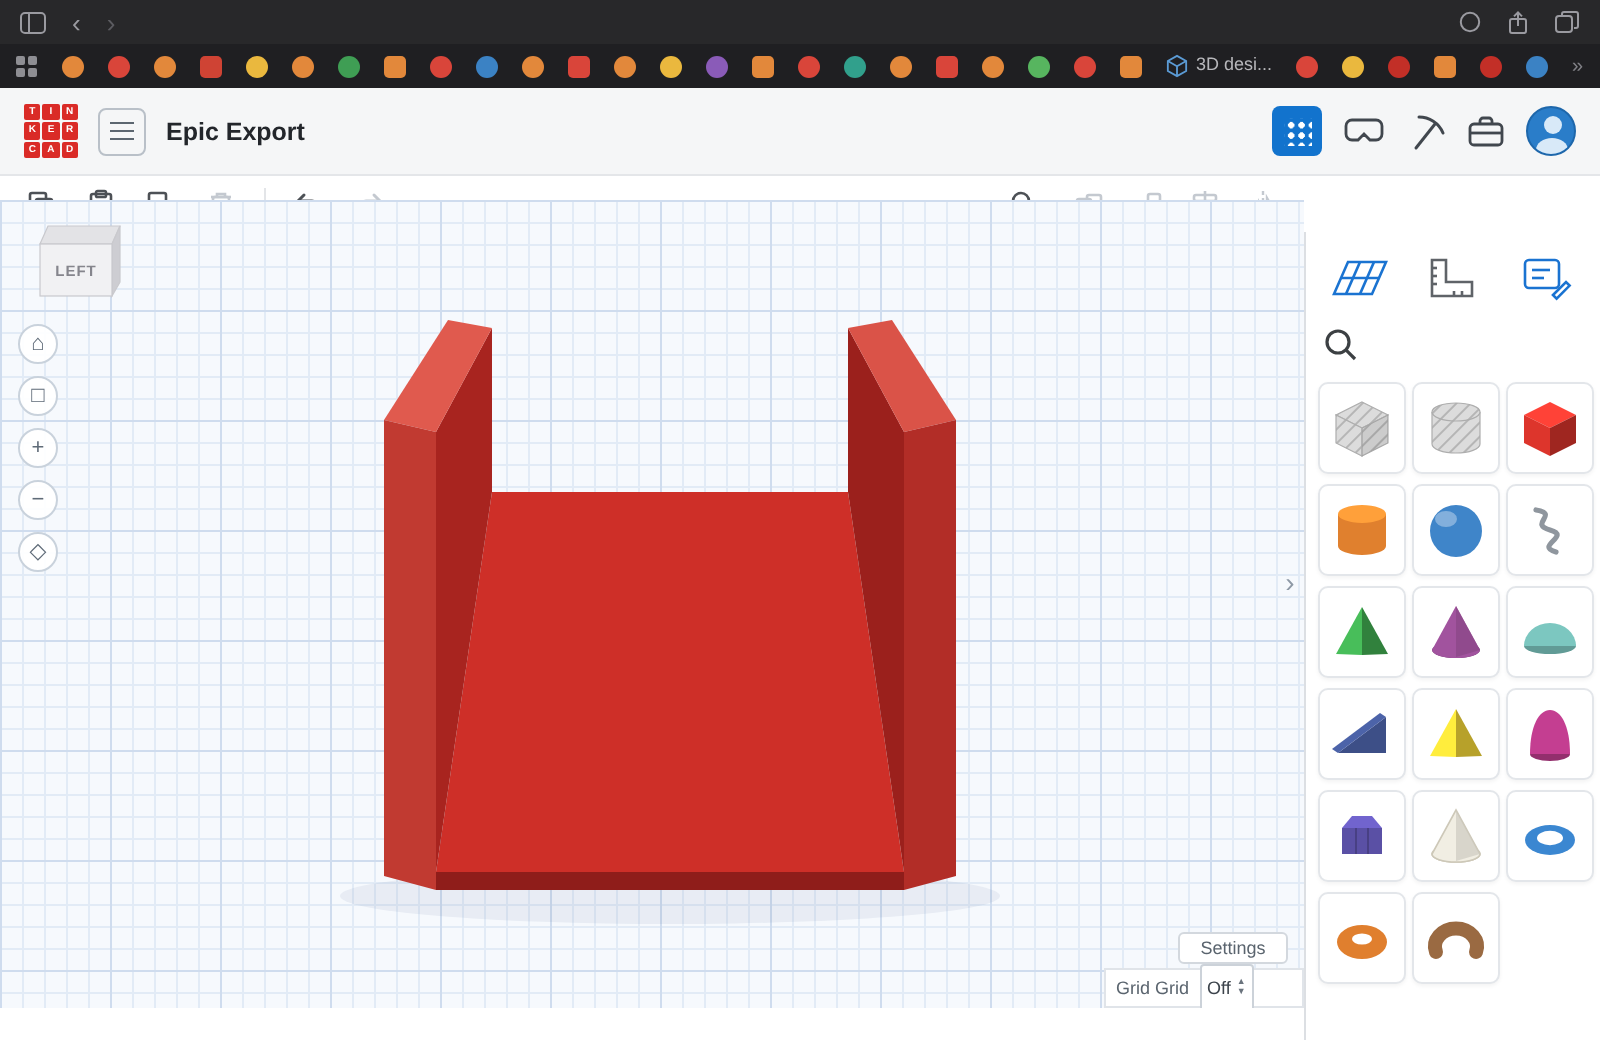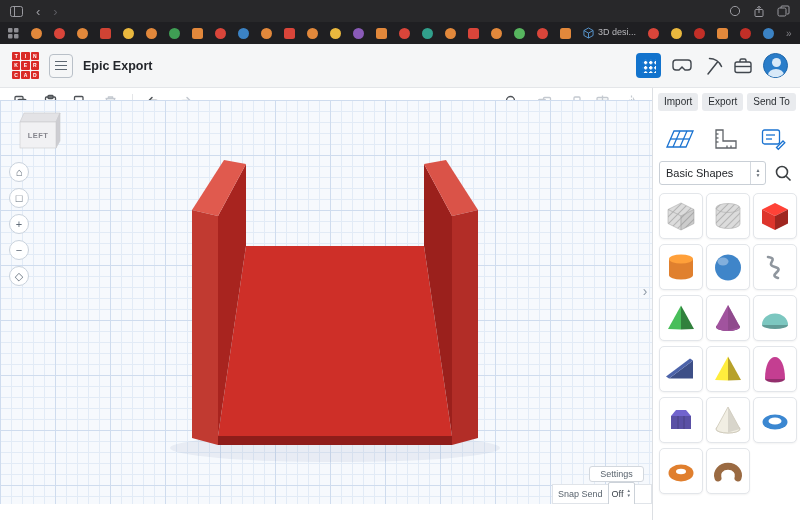--- a/index.html
+++ b/index.html
@@ -322,25 +322,20 @@
       <span class="tool dis">
         <svg width="17" height="17" fill="none" stroke="currentColor" stroke-width="1.2">
             <line x1="8.5" y1="1.5" x2="8.5" y2="15.5" stroke-dasharray="2 1.5"></line>
             <polygon points="6.5,5 6.5,12 2.5,12" fill="currentColor" stroke="none"></polygon>
             <polygon points="10.5,5 10.5,12 14.5,12"></polygon>
           </svg>
       </span>
     </span>
   </div>
 
-  <div class="panel-actions">
-    <button class="pact">Import</button>
-    <button class="pact">Export</button>
-    <button class="pact">Send To</button>
-  </div>
 
   <div class="canvas">
     <svg class="objsvg" width="652" height="404" viewBox="0 0 652 404">
       <ellipse cx="335" cy="348" rx="165" ry="14" fill="rgba(110,130,165,0.10)"></ellipse>
 
       <polygon points="218,336 452,336 452,345 218,345" fill="#8f1d1a"></polygon>
       <polygon points="218,336 246,146 424,146 452,336" fill="#ce2f28"></polygon>
 
       <polygon points="218,116 246,64 246,146 218,336" fill="#a8241f"></polygon>
       <polygon points="192,110 218,116 246,64 224,60" fill="#e05a4e"></polygon>
@@ -363,21 +358,21 @@
         <button class="navbtn">□</button>
         <button class="navbtn">+</button>
         <button class="navbtn">−</button>
         <button class="navbtn">◇</button>
       </div>
 
     <div class="collapse">›</div>
 
     <button class="settings-btn">Settings</button>
     <div class="snapbar">
-      <span class="snap-label">Snap Send</span>
+      <span class="snap-label">Grid Grid</span>
       <span class="snap-dd">
         <span class="sval">Off</span>
         <span class="mini-stepper">
             <span>▲</span>
             <span>▼</span>
           </span>
       </span>
     </div>
   </div>
 
@@ -404,27 +399,20 @@
       <span class="ptool">
         <svg width="26" height="24" fill="none" stroke="#1a73d1" stroke-width="1.3">
             <rect x="2.5" y="3" width="17" height="14" rx="2"></rect>
             <line x1="6" y1="8" x2="15" y2="8"></line>
             <line x1="6" y1="12" x2="12" y2="12"></line>
             <path d="M16.5 20.5 L23 14 l1.8 1.8 L18.3 22.3 Z"></path>
           </svg>
       </span>
     </div>
     <div class="selrow">
-      <span class="selectbox">
-        <span class="sval">Basic Shapes</span>
-        <span class="stepper">
-            <span>▲</span>
-            <span>▼</span>
-          </span>
-      </span>
       <span class="search-btn">
         <svg width="20" height="20" fill="none" stroke="#3c4043" stroke-width="1.6">
             <circle cx="9" cy="9" r="5.5"></circle>
             <line x1="13.2" y1="13.2" x2="17.5" y2="17.5"></line>
           </svg>
       </span>
     </div>
     <div class="shapegrid" id="shape-grid">
         <div class="shape-cell">
           <svg width="34" height="34" viewBox="0 0 34 34">

